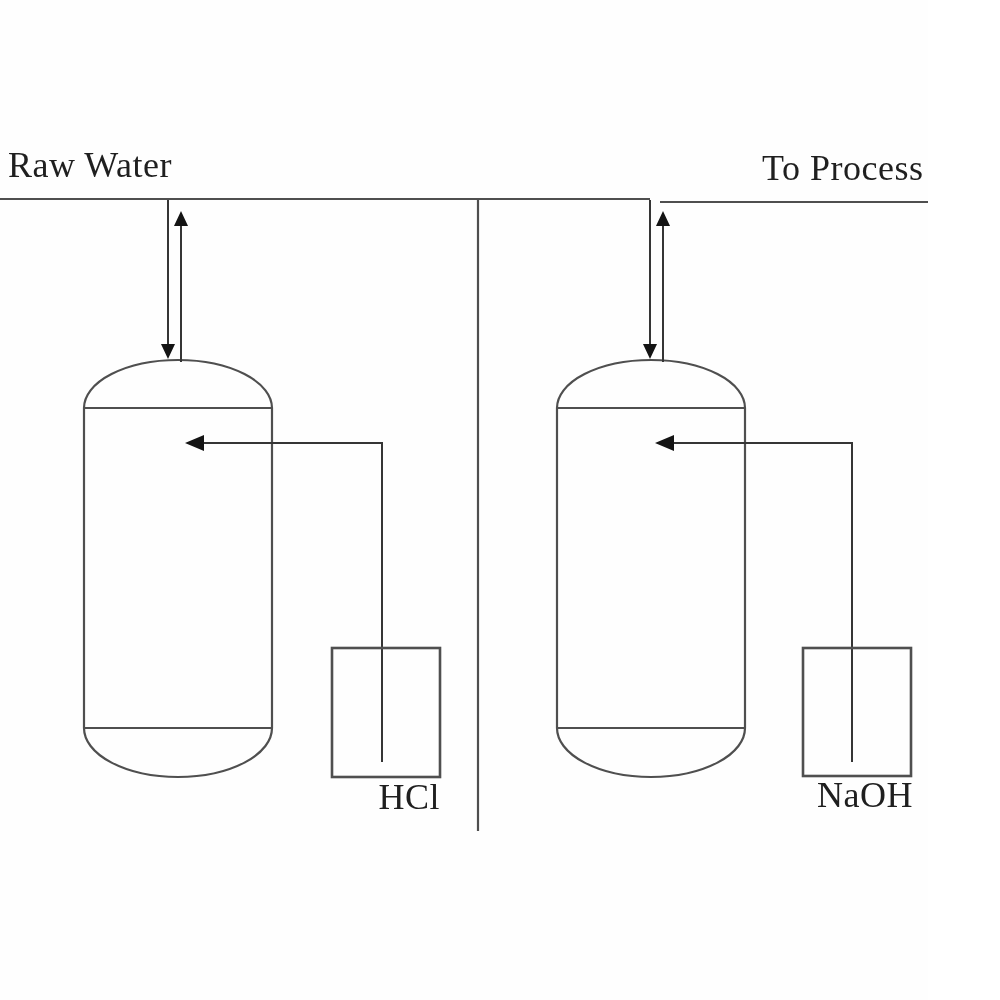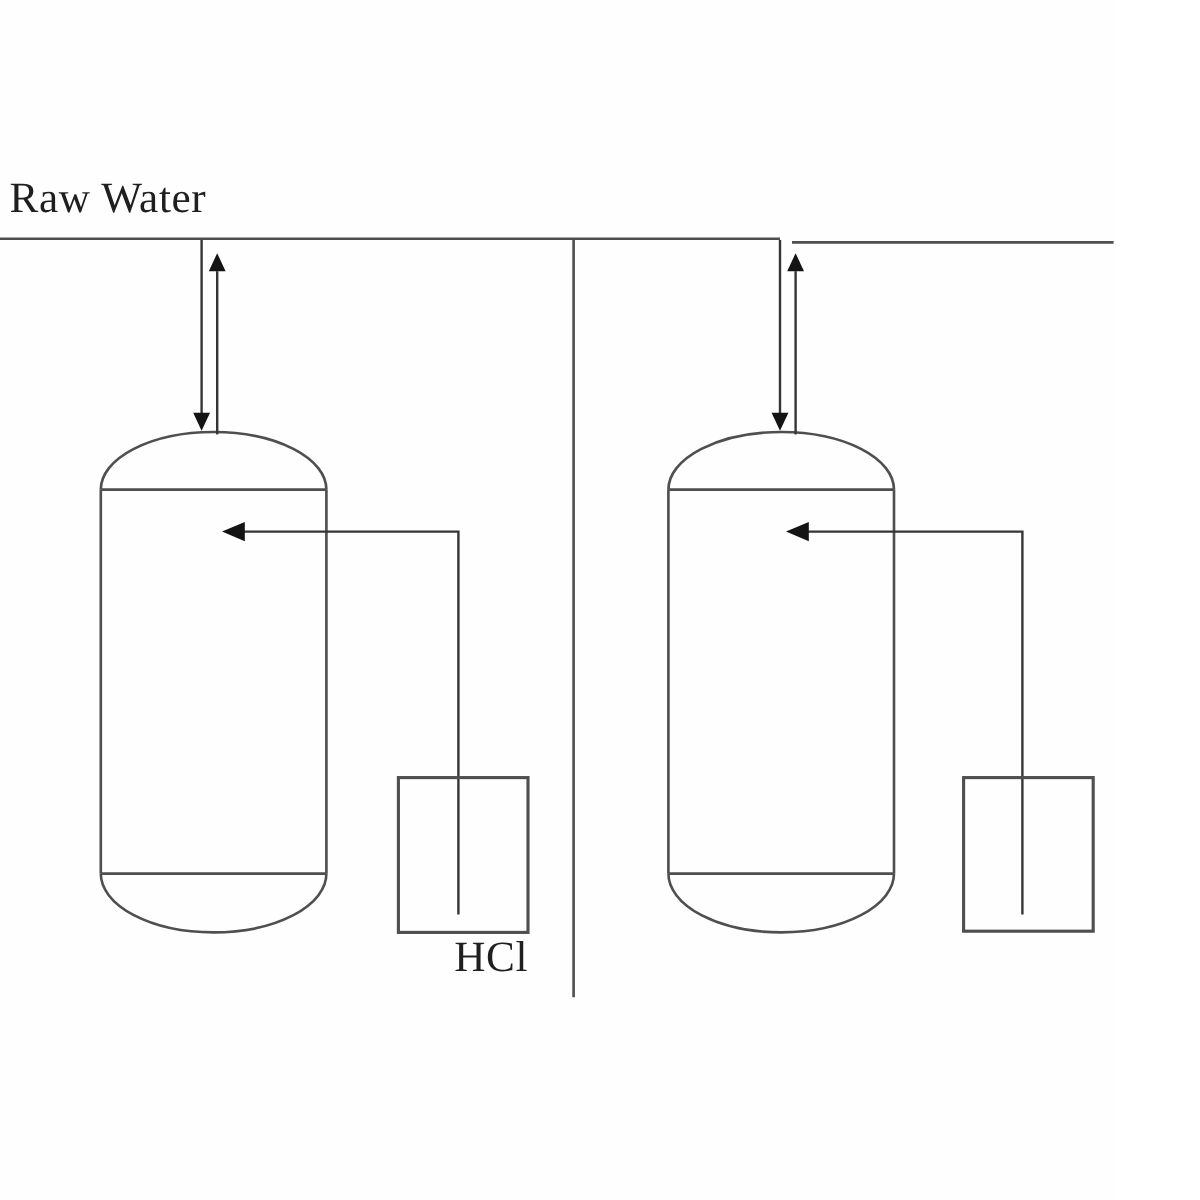--- a/index.html
+++ b/index.html
@@ -83,17 +83,19 @@
 
     <g>
       <polyline class="shaft" points="852,762 852,443 673,443"></polyline>
       <polygon class="head" points="655,443 674,435 674,451"></polygon>
       <rect class="boxline" x="803" y="648" width="108" height="128"></rect>
     </g>
   </svg>
 
   <div class="label" style="left:8px; top:147px;">Raw Water</div>
 
+  <div class="label" style="left:762px; top:150px;">To Process</div>
 
   <div class="label centered" style="left:332px; top:779px; width:108px;">HCl</div>
 
+  <div class="label centered" style="left:801px; top:777px; width:112px;">NaOH</div>
 
 </div>
 
 </body></html>

